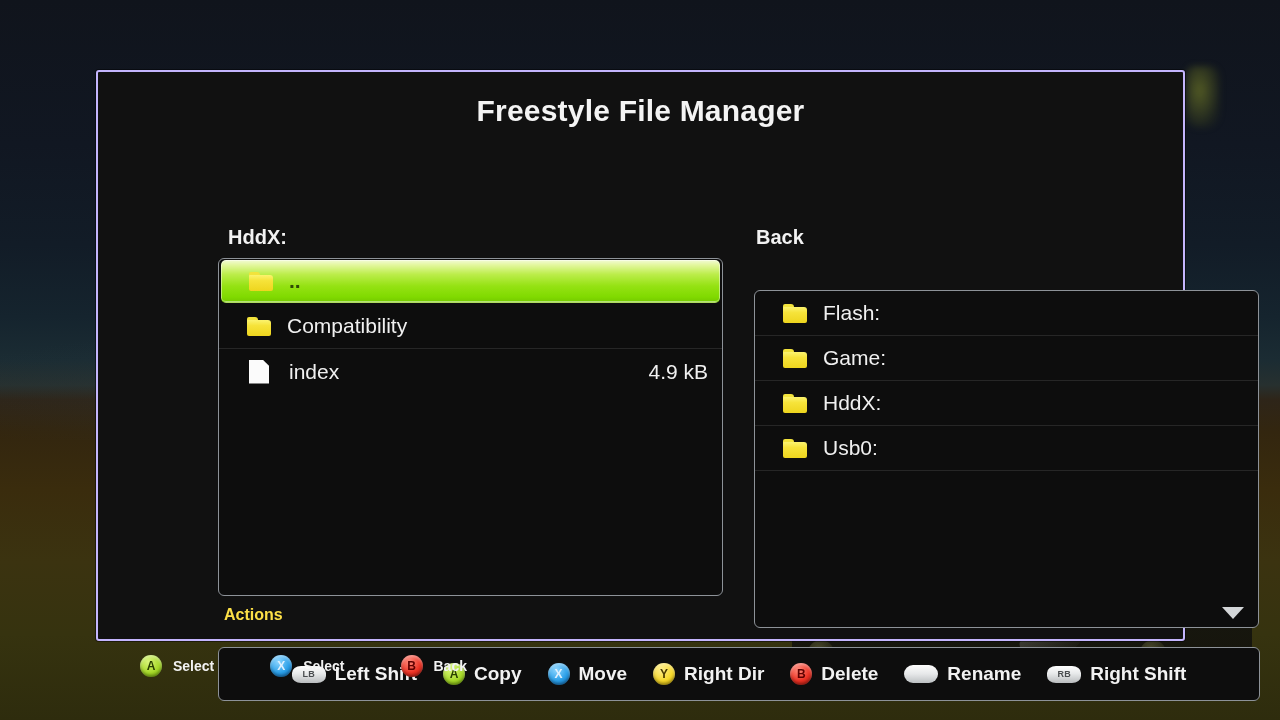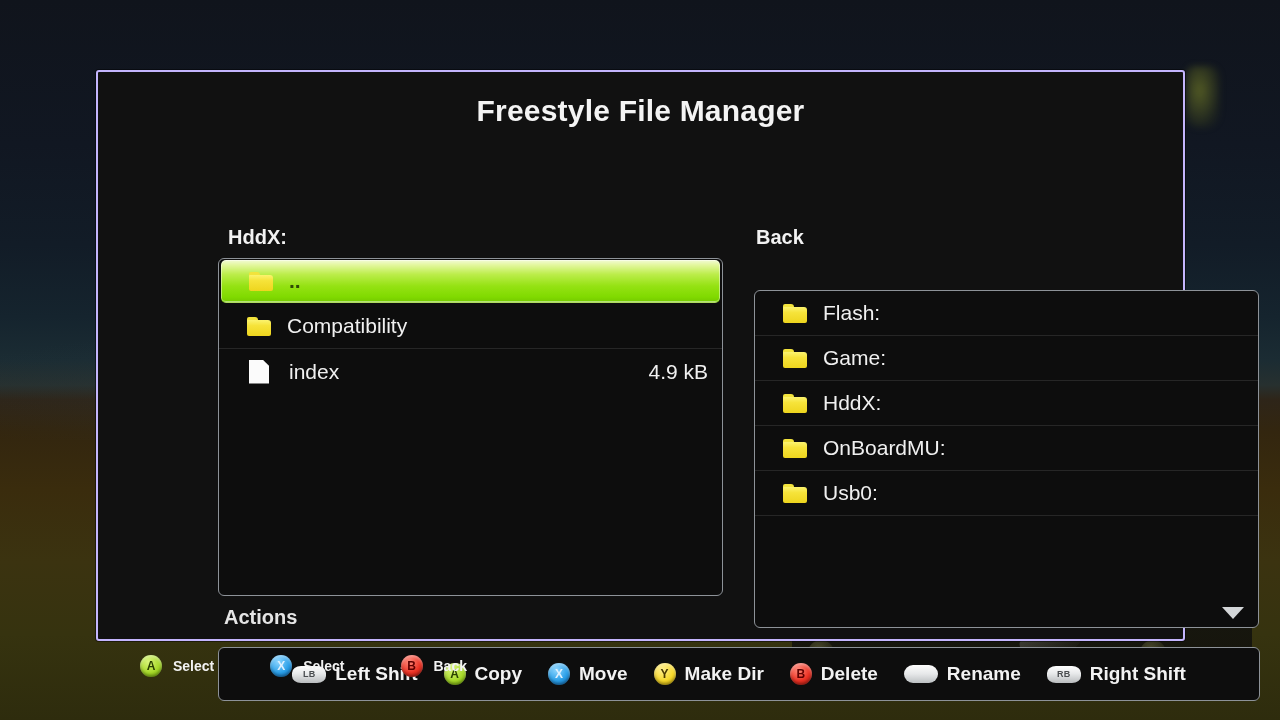--- a/index.html
+++ b/index.html
@@ -210,23 +210,23 @@
     width: 0; height: 0;
     border-left: 11px solid transparent;
     border-right: 11px solid transparent;
     border-top: 12px solid #d3d6d8;
   }
 
   
   #actions-label {
     position: absolute;
     left: 126px; top: 534px;
-    font-size: 20px;
-    font-weight: bold;
-    color: #e5e5e5;
+    font-size: 16px;
+    font-weight: bold;
+    color: #fde047;
   }
   #actions-bar {
     position: absolute;
     left: 120px; top: 575px;
     width: 1042px; height: 54px;
     border: 1px solid #8d9298;
     border-radius: 6px;
     background: #0d0d0d;
     display: flex;
     align-items: center;
@@ -347,24 +347,20 @@
       <div class="file-row">
         <div class="icon-folder"></div>
         <span class="file-name">Game:</span>
       </div>
       <div class="file-row">
         <div class="icon-folder"></div>
         <span class="file-name">HddX:</span>
       </div>
       <div class="file-row">
         <div class="icon-folder"></div>
-        <span class="file-name">OnBoardMU:</span>
-      </div>
-      <div class="file-row">
-        <div class="icon-folder"></div>
         <span class="file-name">Usb0:</span>
       </div>
       <div id="scroll-down-indicator"></div>
   </div>
 
   <div id="actions-label">Actions</div>
   <div id="actions-bar">
       <div class="action-item">
         <div class="btn-shoulder">LB</div>
         <span class="action-label">Left Shift</span>
@@ -372,21 +368,21 @@
       <div class="action-item">
         <div class="btn-face btn-a">A</div>
         <span class="action-label">Copy</span>
       </div>
       <div class="action-item">
         <div class="btn-face btn-x">X</div>
         <span class="action-label">Move</span>
       </div>
       <div class="action-item">
         <div class="btn-face btn-y">Y</div>
-        <span class="action-label">Make Dir</span>
+        <span class="action-label">Right Dir</span>
       </div>
       <div class="action-item">
         <div class="btn-face btn-b">B</div>
         <span class="action-label">Delete</span>
       </div>
       <div class="action-item">
         <div class="btn-oval"></div>
         <span class="action-label">Rename</span>
       </div>
       <div class="action-item">

